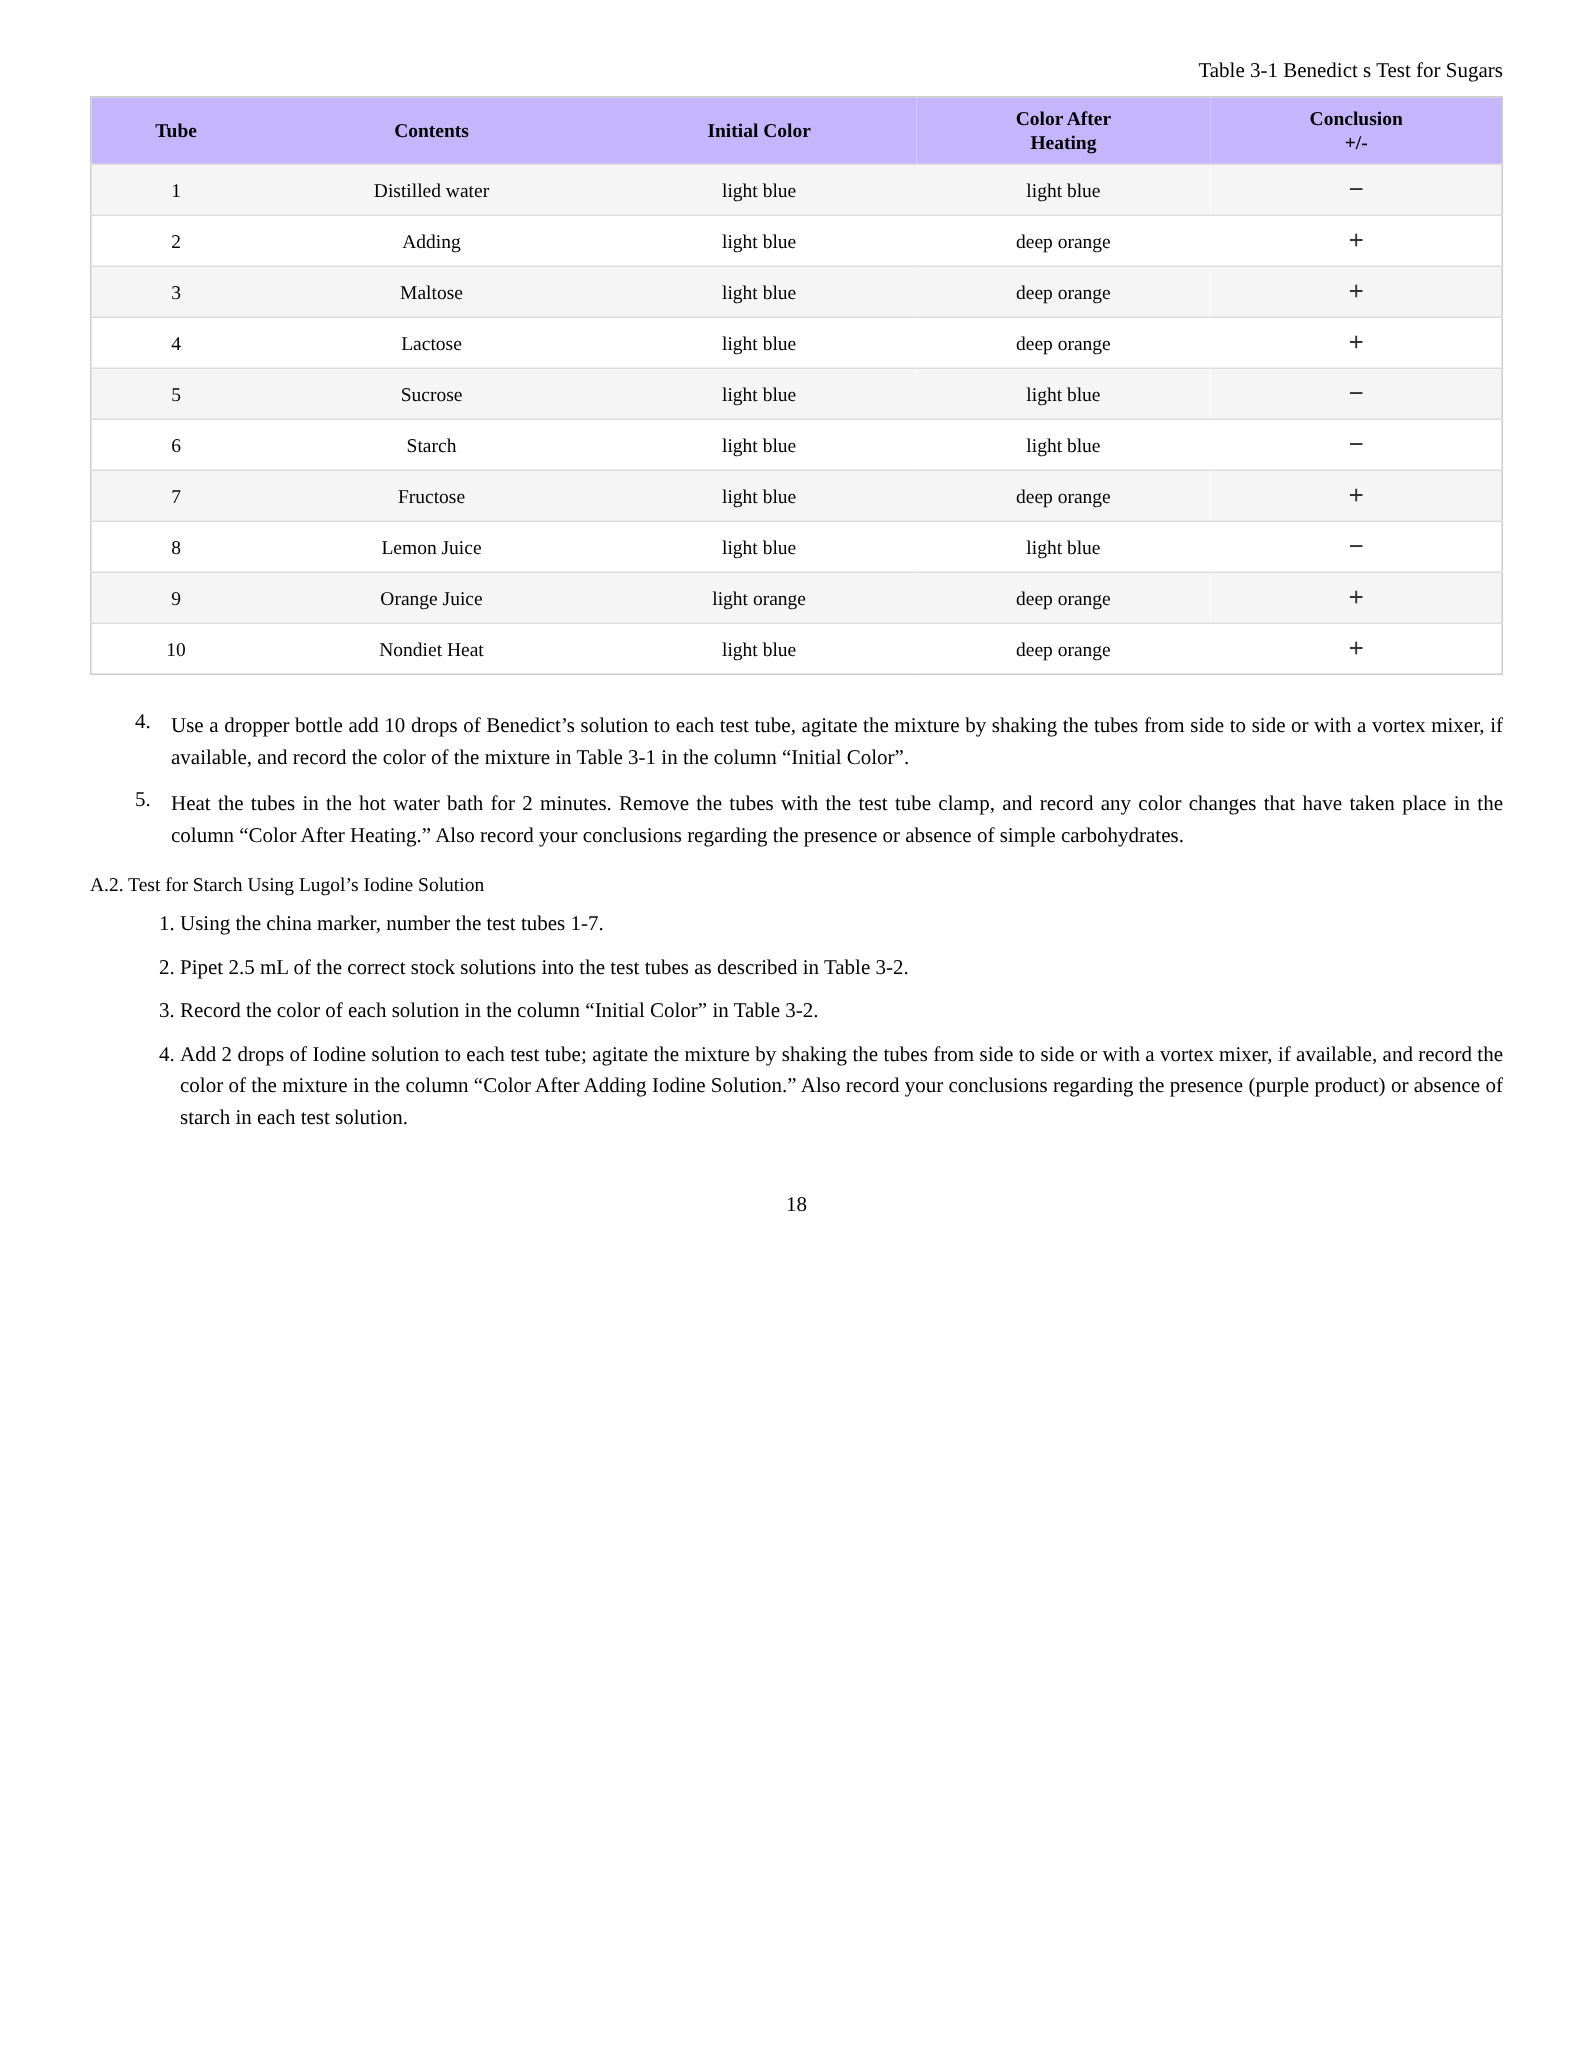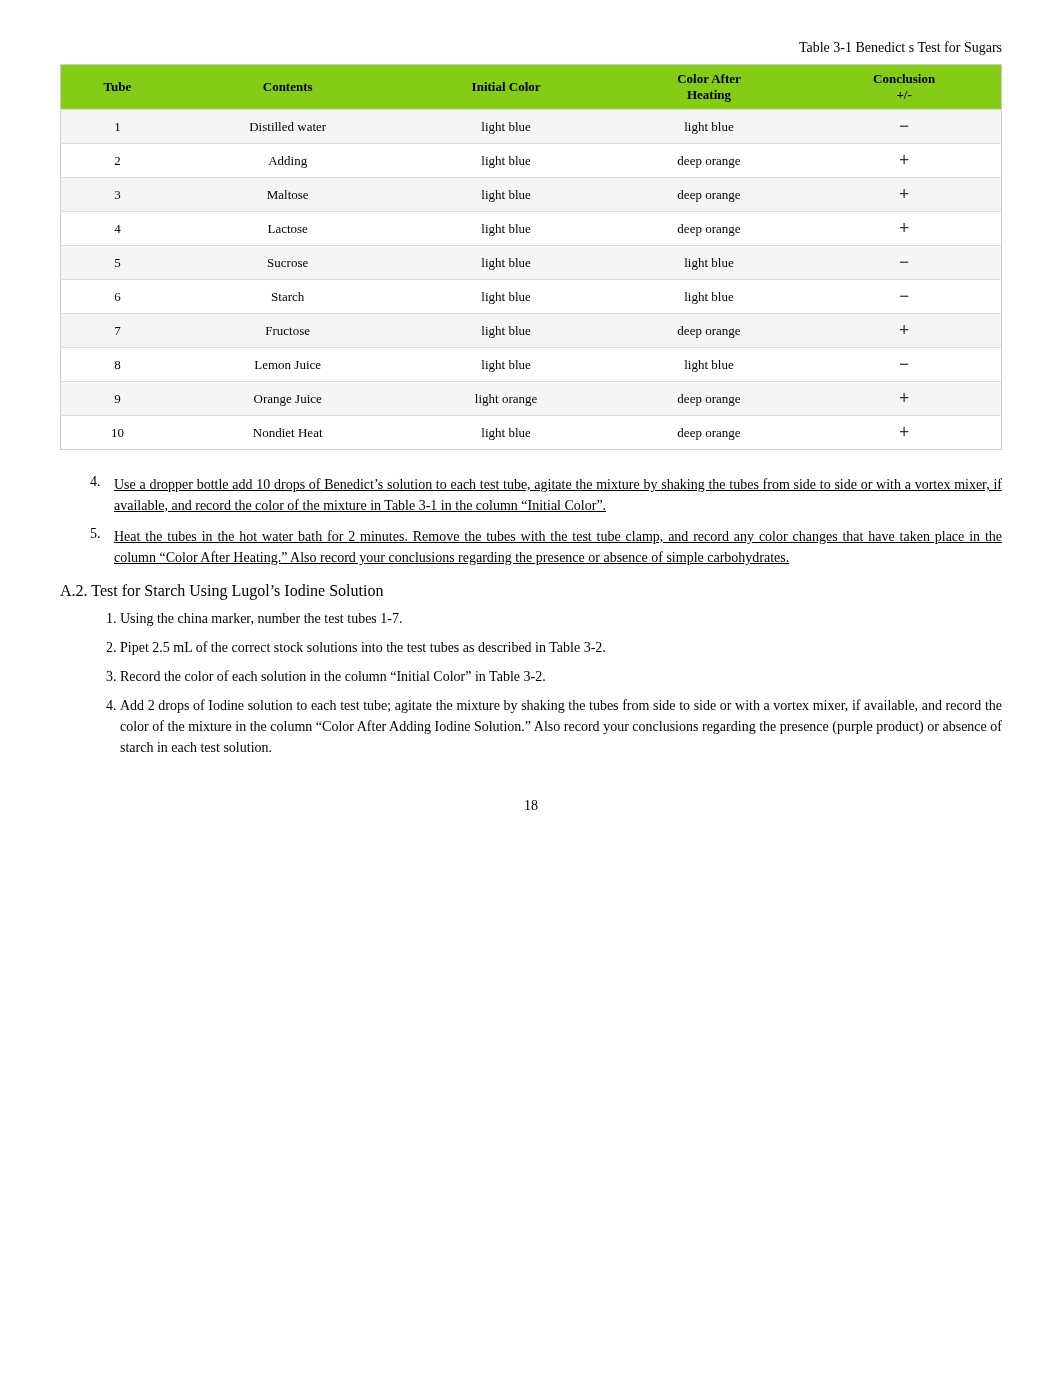--- a/index.html
+++ b/index.html
@@ -22,21 +22,21 @@
       text-align: right;
       font-size: 14px;
       margin-bottom: 8px;
     }
     table {
       width: 100%;
       border-collapse: collapse;
       border: 1px solid #ccc;
     }
     table thead tr {
-      background-color: #84cc16;
+      background-color: #c4b5fd;
     }
     table th, table td {
       padding: 6px 10px;
       text-align: center;
       font-size: 13px;
       border: none;
     }
     table thead th {
       font-weight: bold;
       font-size: 13px;
@@ -61,26 +61,25 @@
       margin-bottom: 10px;
     }
     .numbered-section .item .num {
       min-width: 24px;
       font-size: 14px;
     }
     .numbered-section .item .text {
       text-align: justify;
       font-size: 14px;
       line-height: 1.5;
-      text-decoration: underline;
     }
 
     
     .section-heading {
-      font-size: 16px;
+      font-size: 13px;
       margin-bottom: 8px;
       margin-top: 8px;
     }
 
     .procedure-label {
       font-size: 14px;
       margin-bottom: 8px;
       padding-left: 30px;
     }
 

